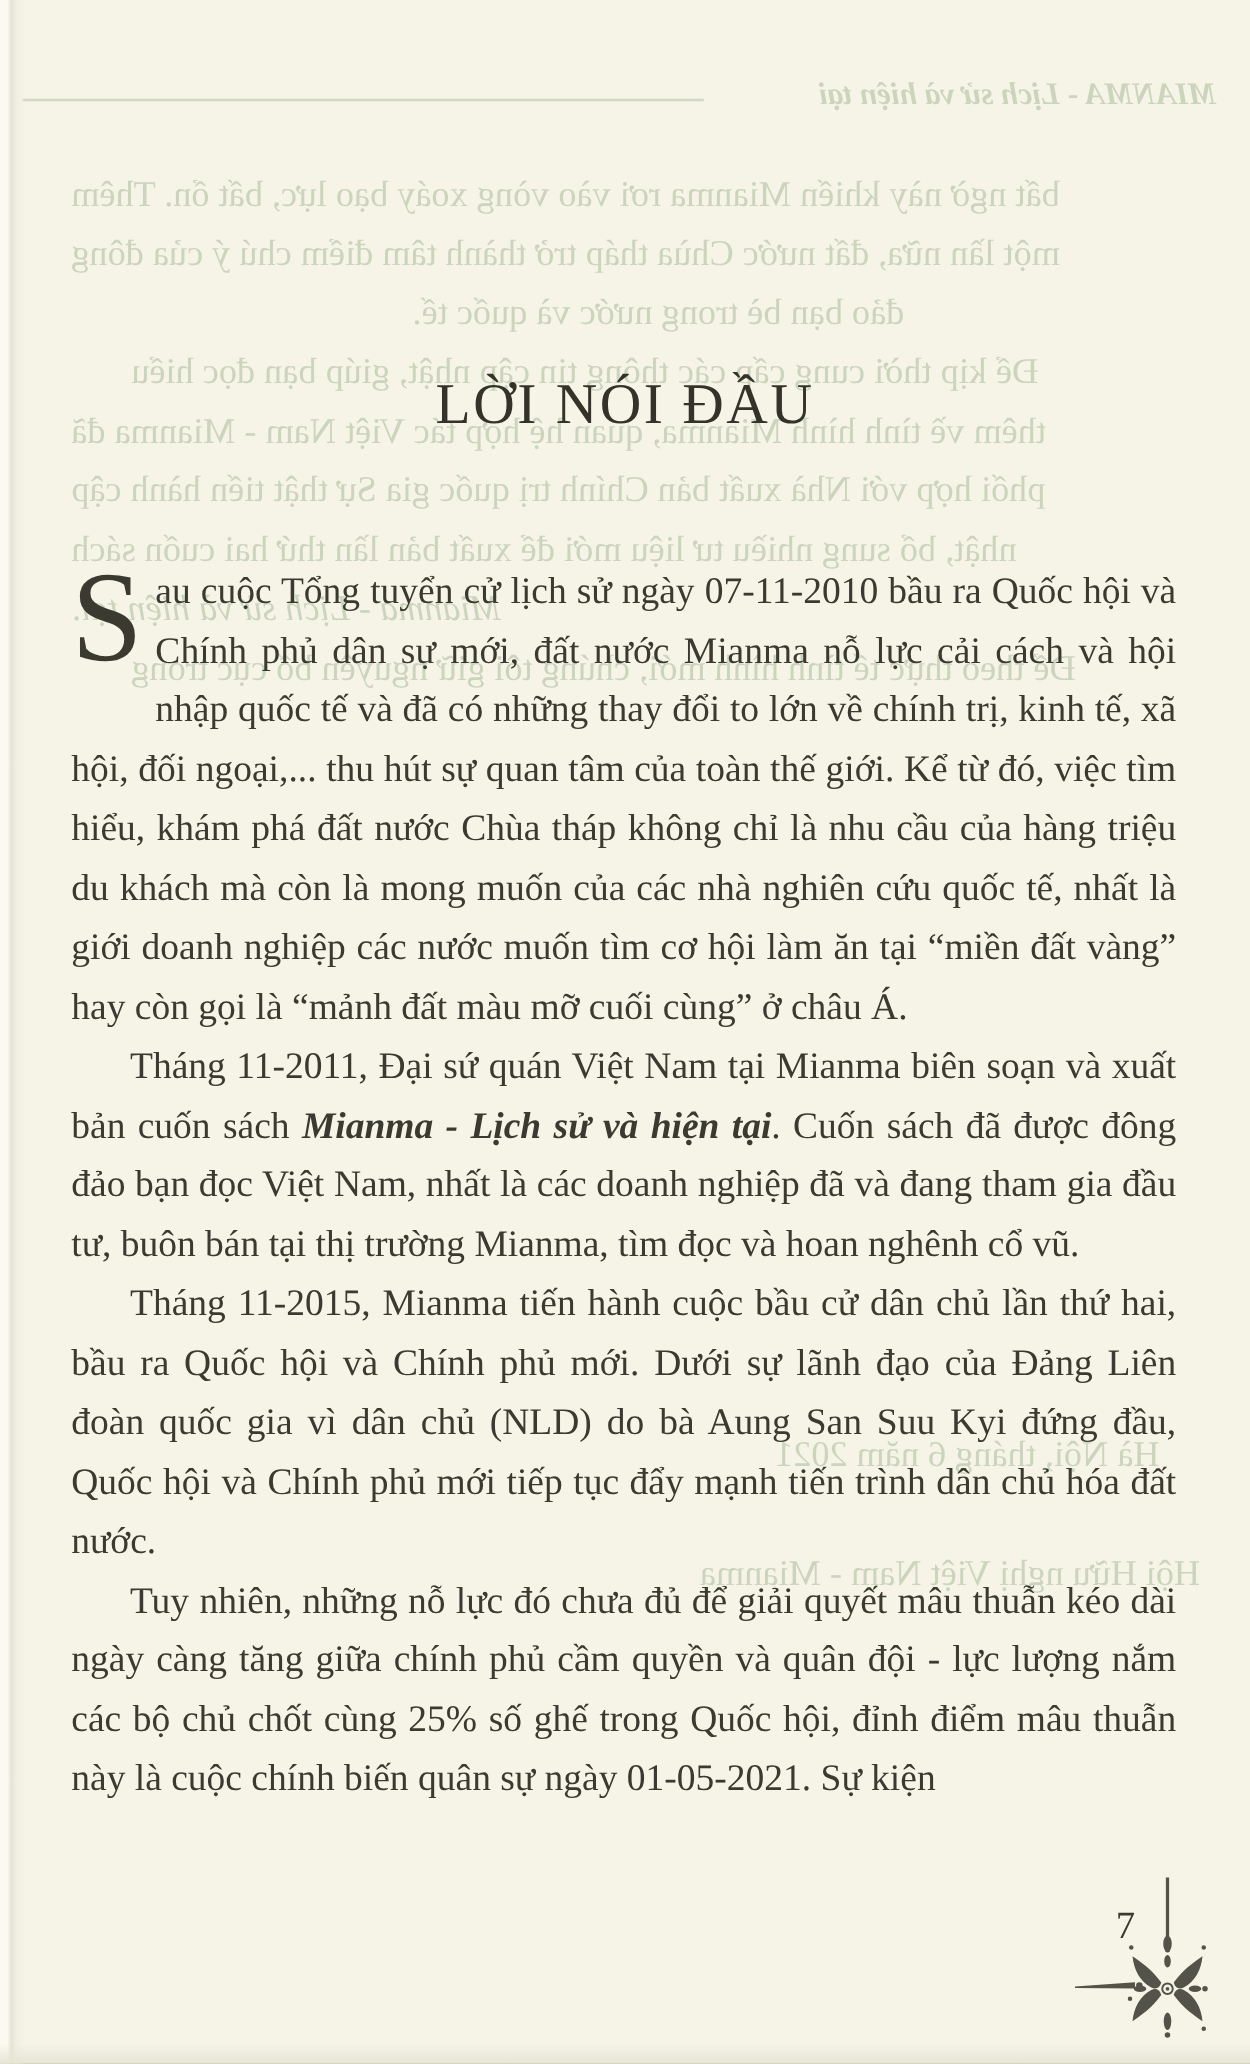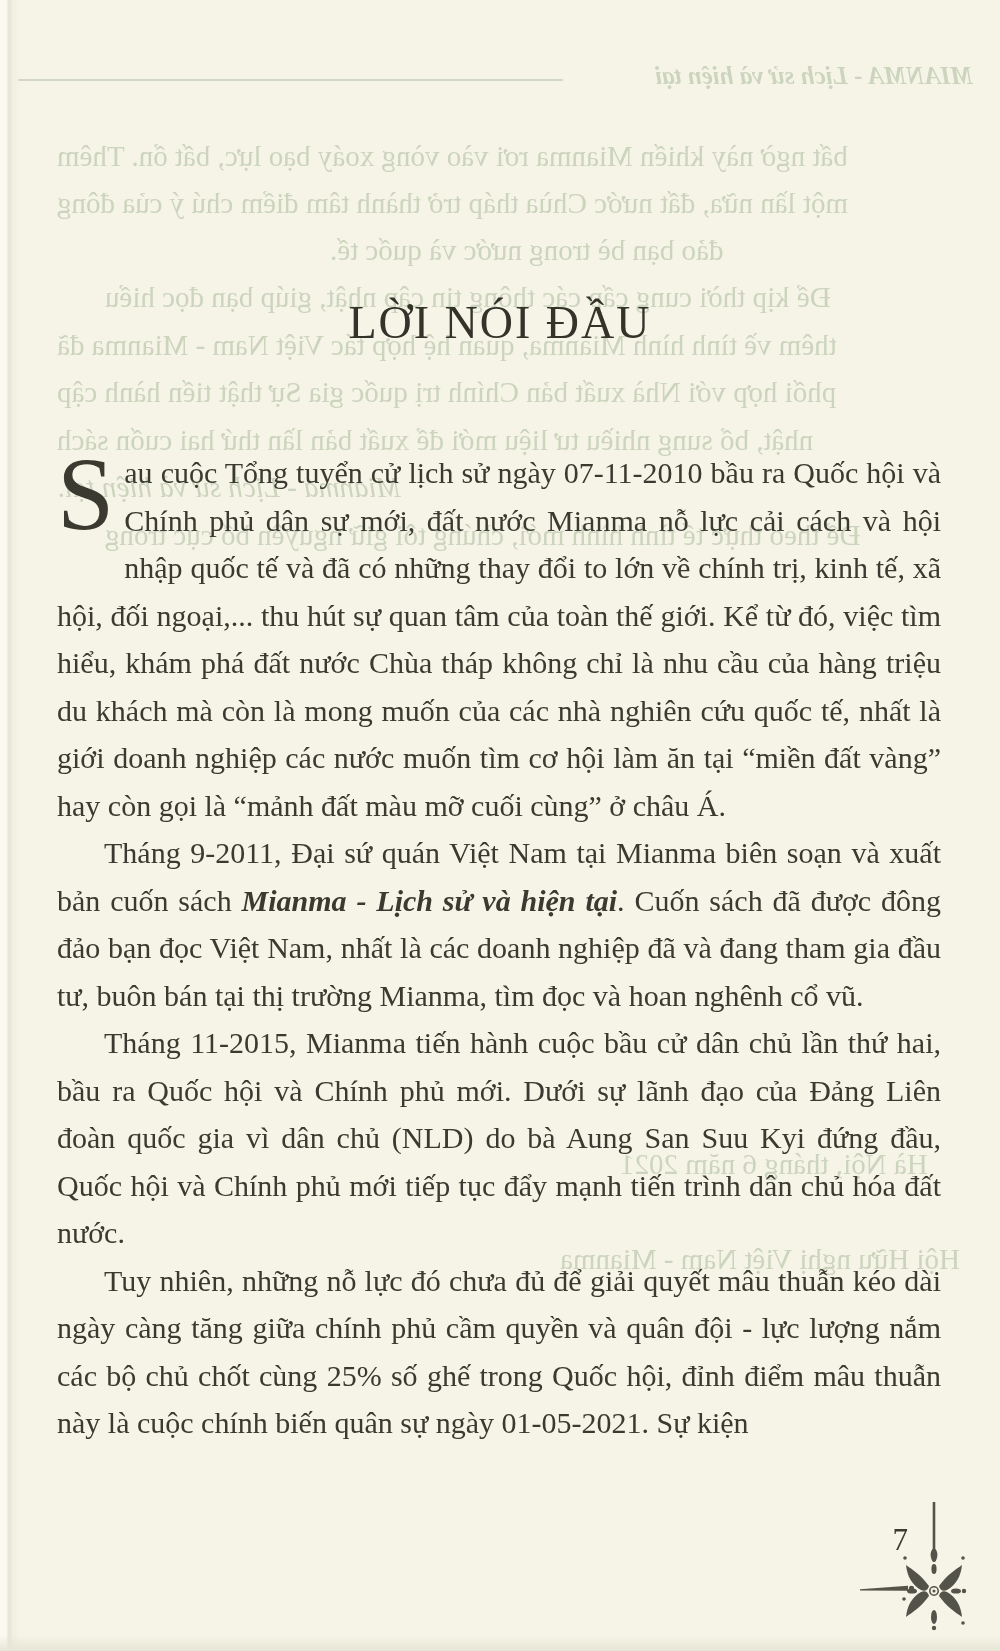--- a/index.html
+++ b/index.html
@@ -93,21 +93,21 @@
       <div class="ghost-line" style="left: 57px; top: 471px; font-style: italic;">Mianma - Lịch sử và hiện tại.</div>
       <div class="ghost-line" style="left: 105px; top: 519px;">Để theo thực tế tình hình mới, chúng tôi giữ nguyên bố cục trong</div>
       <div class="ghost-line" style="left: 620px; top: 1148px;">Hà Nội, tháng 6 năm 2021</div>
       <div class="ghost-line" style="left: 560px; top: 1243px;">Hội Hữu nghị Việt Nam - Mianma</div>
     </div>
 
   <h1 class="chapter-title">LỜI NÓI ĐẦU</h1>
 
   <div class="content">
     <p class="para first"><span class="dropcap">S</span><span>au cuộc Tổng tuyển cử lịch sử ngày 07-11-2010 bầu ra Quốc hội và Chính phủ dân sự mới, đất nước Mianma nỗ lực cải cách và hội nhập quốc tế và đã có những thay đổi to lớn về chính trị, kinh tế, xã hội, đối ngoại,... thu hút sự quan tâm của toàn thế giới. Kể từ đó, việc tìm hiểu, khám phá đất nước Chùa tháp không chỉ là nhu cầu của hàng triệu du khách mà còn là mong muốn của các nhà nghiên cứu quốc tế, nhất là giới doanh nghiệp các nước muốn tìm cơ hội làm ăn tại “miền đất vàng” hay còn gọi là “mảnh đất màu mỡ cuối cùng” ở châu Á.</span></p>
-    <p class="para indent"><span>Tháng 9-2011, Đại sứ quán Việt Nam tại Mianma biên soạn và xuất bản cuốn sách </span><span class="book-title">Mianma - Lịch sử và hiện tại</span><span>. Cuốn sách đã được đông đảo bạn đọc Việt Nam, nhất là các doanh nghiệp đã và đang tham gia đầu tư, buôn bán tại thị trường Mianma, tìm đọc và hoan nghênh cổ vũ.</span></p>
+    <p class="para indent"><span>Tháng 11-2011, Đại sứ quán Việt Nam tại Mianma biên soạn và xuất bản cuốn sách </span><span class="book-title">Mianma - Lịch sử và hiện tại</span><span>. Cuốn sách đã được đông đảo bạn đọc Việt Nam, nhất là các doanh nghiệp đã và đang tham gia đầu tư, buôn bán tại thị trường Mianma, tìm đọc và hoan nghênh cổ vũ.</span></p>
     <p class="para indent">Tháng 11-2015, Mianma tiến hành cuộc bầu cử dân chủ lần thứ hai, bầu ra Quốc hội và Chính phủ mới. Dưới sự lãnh đạo của Đảng Liên đoàn quốc gia vì dân chủ (NLD) do bà Aung San Suu Kyi đứng đầu, Quốc hội và Chính phủ mới tiếp tục đẩy mạnh tiến trình dân chủ hóa đất nước.</p>
     <p class="para indent">Tuy nhiên, những nỗ lực đó chưa đủ để giải quyết mâu thuẫn kéo dài ngày càng tăng giữa chính phủ cầm quyền và quân đội - lực lượng nắm các bộ chủ chốt cùng 25% số ghế trong Quốc hội, đỉnh điểm mâu thuẫn này là cuộc chính biến quân sự ngày 01-05-2021. Sự kiện</p>
   </div>
 
   <div class="page-number">7</div>
 
   <svg class="ornament" viewBox="0 0 120 150" xmlns="http://www.w3.org/2000/svg">
     <g fill="#54534a" stroke="none">
 
       <rect x="76.7" y="6" width="2.6" height="50"></rect>

